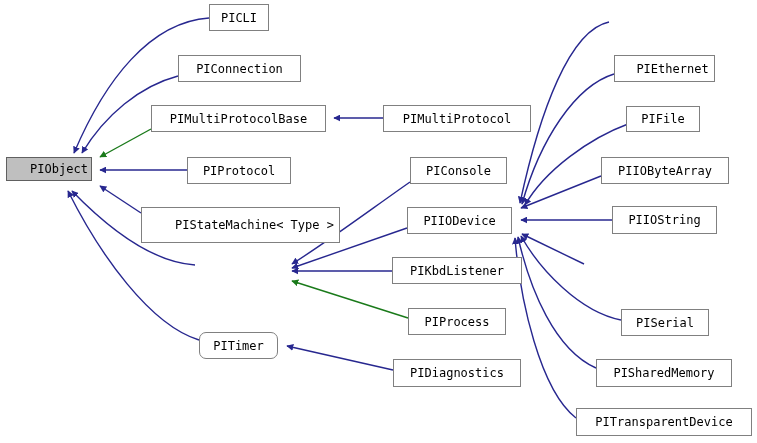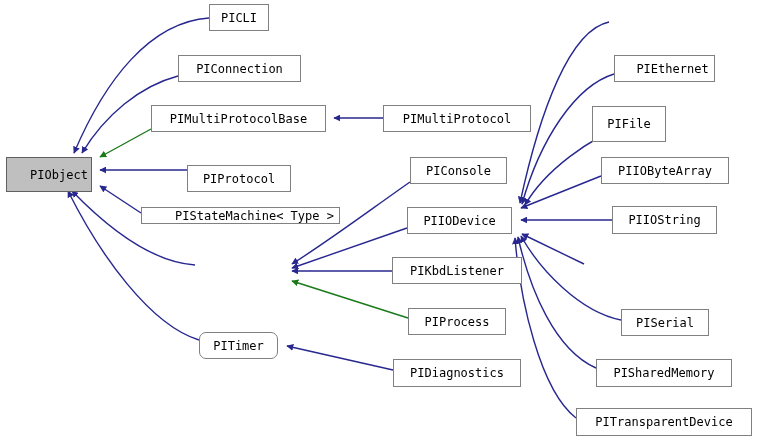--- a/index.html
+++ b/index.html
@@ -61,39 +61,39 @@
       <path d="M609,22 C570,30 540,110 520,203" fill="none" stroke="#27278f" stroke-width="1.4" marker-end="url(#arrow-pub)"></path>
       <path d="M614,74 C575,86 540,140 522,204" fill="none" stroke="#27278f" stroke-width="1.4" marker-end="url(#arrow-pub)"></path>
       <path d="M628,124 C590,138 545,170 525,205" fill="none" stroke="#27278f" stroke-width="1.4" marker-end="url(#arrow-pub)"></path>
       <path d="M601,176 L521,208" fill="none" stroke="#27278f" stroke-width="1.4" marker-end="url(#arrow-pub)"></path>
       <path d="M612,220 L521,220" fill="none" stroke="#27278f" stroke-width="1.4" marker-end="url(#arrow-pub)"></path>
       <path d="M584,264 L522,234" fill="none" stroke="#27278f" stroke-width="1.4" marker-end="url(#arrow-pub)"></path>
       <path d="M621,320 C580,312 540,270 521,236" fill="none" stroke="#27278f" stroke-width="1.4" marker-end="url(#arrow-pub)"></path>
       <path d="M596,368 C555,350 530,290 518,237" fill="none" stroke="#27278f" stroke-width="1.4" marker-end="url(#arrow-pub)"></path>
       <path d="M576,418 C540,390 520,300 515,238" fill="none" stroke="#27278f" stroke-width="1.4" marker-end="url(#arrow-pub)"></path>
     </svg>
-<div class="node root" style="left: 6px; top: 157px; width: 86px; height: 35px; padding-left: 20px;">
+<div class="node root" style="left: 6px; top: 157px; width: 86px; height: 24px; padding-left: 20px;">
       <span class="node-label">PIObject</span>
     </div>
     <div class="node" style="left: 209px; top: 4px; width: 60px; height: 27px;">
       <span class="node-label">PICLI</span>
     </div>
     <div class="node" style="left: 178px; top: 55px; width: 123px; height: 27px;">
       <span class="node-label">PIConnection</span>
     </div>
     <div class="node" style="left: 151px; top: 105px; width: 175px; height: 27px;">
       <span class="node-label">PIMultiProtocolBase</span>
     </div>
     <div class="node" style="left: 383px; top: 105px; width: 148px; height: 27px;">
       <span class="node-label">PIMultiProtocol</span>
     </div>
-    <div class="node" style="left: 187px; top: 157px; width: 104px; height: 27px; margin-top: 8px;">
+    <div class="node" style="left: 187px; top: 157px; width: 104px; height: 27px;">
       <span class="node-label">PIProtocol</span>
     </div>
-    <div class="node" style="left: 141px; top: 207px; width: 199px; height: 17px; padding-left: 28px;">
+    <div class="node" style="left: 141px; top: 207px; width: 199px; height: 36px; padding-left: 28px;">
       <span class="node-label">PIStateMachine&lt; Type &gt;</span>
     </div>
     <div class="node" style="left: 410px; top: 157px; width: 97px; height: 27px;">
       <span class="node-label">PIConsole</span>
     </div>
     <div class="node" style="left: 407px; top: 207px; width: 105px; height: 27px;">
       <span class="node-label">PIIODevice</span>
     </div>
     <div class="node" style="left: 392px; top: 257px; width: 130px; height: 27px;">
       <span class="node-label">PIKbdListener</span>
@@ -103,21 +103,21 @@
     </div>
     <div class="node" style="left: 199px; top: 332px; width: 79px; height: 27px; border-radius: 7px;">
       <span class="node-label">PITimer</span>
     </div>
     <div class="node" style="left: 393px; top: 359px; width: 128px; height: 28px;">
       <span class="node-label">PIDiagnostics</span>
     </div>
     <div class="node" style="left: 614px; top: 55px; width: 101px; height: 27px; padding-left: 16px;">
       <span class="node-label">PIEthernet</span>
     </div>
-    <div class="node" style="left: 592px; top: 106px; width: 74px; height: 36px;">
+    <div class="node" style="left: 626px; top: 106px; width: 74px; height: 26px;">
       <span class="node-label">PIFile</span>
     </div>
     <div class="node" style="left: 601px; top: 157px; width: 128px; height: 27px;">
       <span class="node-label">PIIOByteArray</span>
     </div>
     <div class="node" style="left: 612px; top: 206px; width: 105px; height: 28px;">
       <span class="node-label">PIIOString</span>
     </div>
     <div class="node" style="left: 621px; top: 309px; width: 88px; height: 27px;">
       <span class="node-label">PISerial</span>

